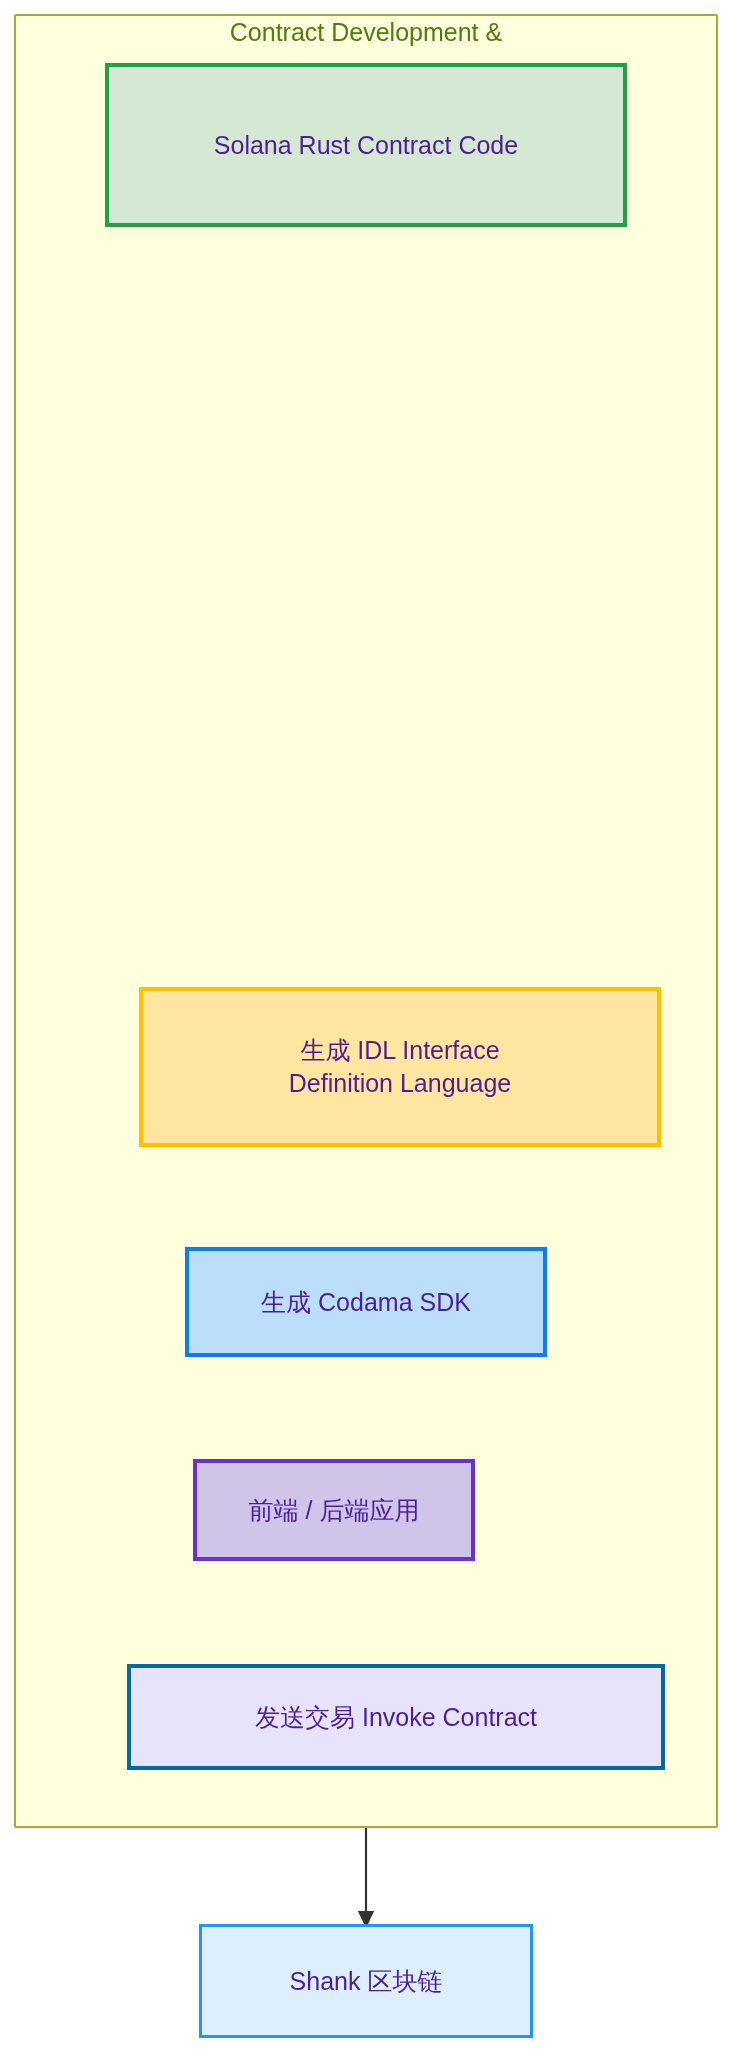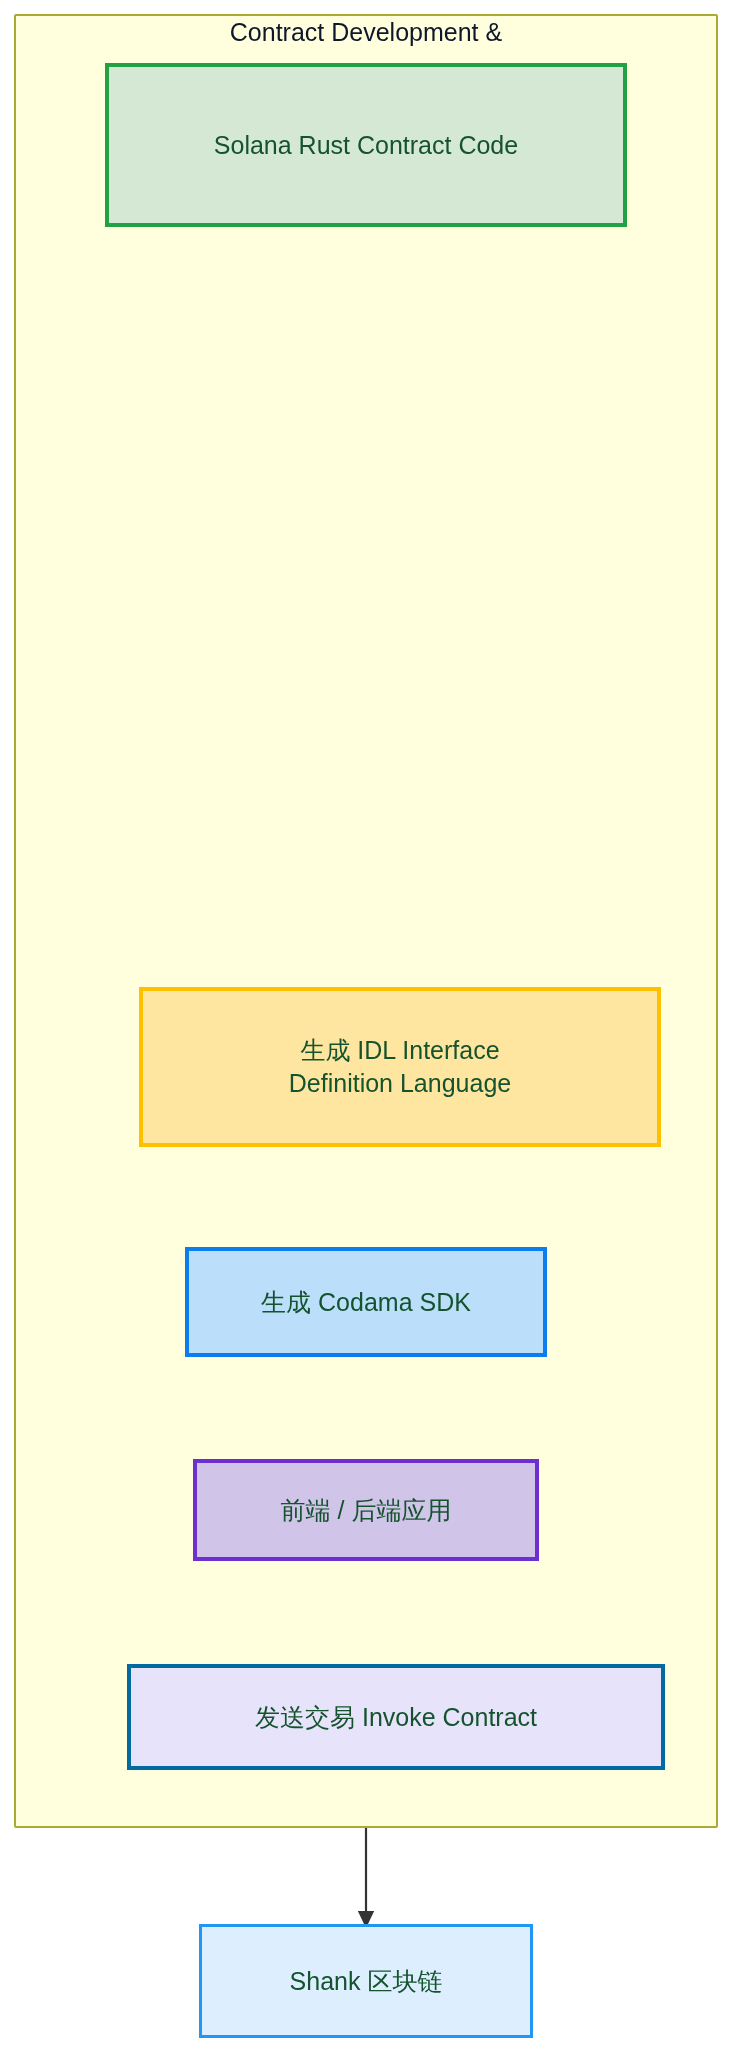--- a/index.html
+++ b/index.html
@@ -28,21 +28,21 @@
     width: 732px;
     height: 2052px;
   }
   .node {
     position: absolute;
     box-sizing: border-box;
     display: flex;
     align-items: center;
     justify-content: center;
     text-align: center;
-    color: #14532d;
+    color: #4c1d95;
     line-height: 1.32;
     z-index: 3;
   }
   .node-label {
     display: block;
     padding: 0 8px;
     white-space: pre-line;
   }
 
   
@@ -58,21 +58,21 @@
     border-radius: 2px;
     z-index: 1;
   }
   #subgraph-title {
     position: absolute;
     left: 14px;
     top: 18px;
     width: 704px;
     text-align: center;
     font-size: 25px;
-    color: #0f172a;
+    color: #4d7c0f;
     z-index: 2;
   }
 
   
   #node-rust-code {
     left: 105px;  top: 63px;
     width: 522px; height: 164px;
     background: #d5e8d4;
     border: 4px solid #22a043;
     font-size: 25px;
@@ -104,21 +104,21 @@
   }
   #node-client-sdk {
     left: 185px;  top: 1247px;
     width: 362px; height: 110px;
     background: #bbdefb;
     border: 4px solid #0b7ded;
     font-size: 25px;
   }
   #node-frontend-backend {
     left: 193px;  top: 1459px;
-    width: 346px; height: 102px;
+    width: 282px; height: 102px;
     background: #d1c4e9;
     border: 4px solid #6d2fd0;
     font-size: 25px;
   }
   #node-send-tx {
     left: 127px;  top: 1664px;
     width: 538px; height: 106px;
     background: #e6e3fb;
     border: 4px solid #0369a1;
     font-size: 25px;

